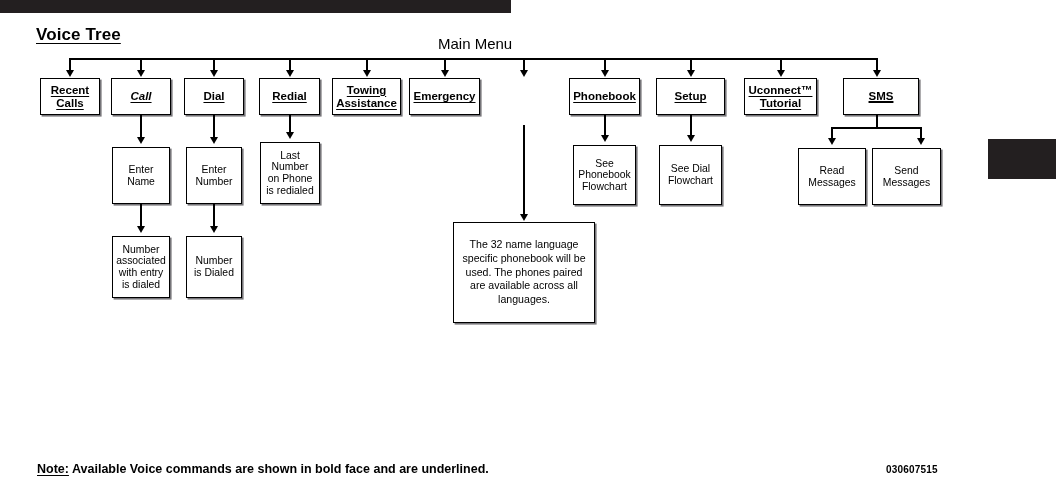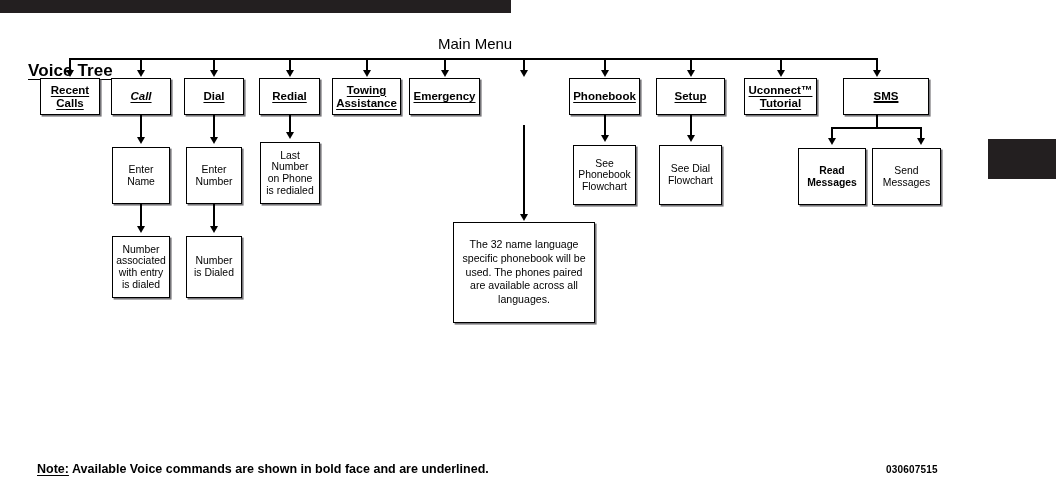--- a/index.html
+++ b/index.html
@@ -77,21 +77,21 @@
   }
 </style>
 </head>
 <body>
 
 <div id="stage">
 
   <div class="blackbar" style="left:0;top:0;width:511px;height:13px;"></div>
   <div class="blackbar" style="left:988px;top:139px;width:68px;height:40px;"></div>
 
-  <div class="title" style="left:28px;top:25px;margin-top:36px;">Voice Tree</div>
+  <div class="title" style="left:36px;top:25px;">Voice Tree</div>
   <div class="mainmenu" style="left:438px;top:35px;">Main Menu</div>
 
   <div class="line hline" style="left:70px;top:58px;width:808px;"></div>
 
   <div class="line vline" style="left:69.4px;top:58px;height:13px;"></div>
   <div class="arrow" style="left:66px;top:70px;"></div>
 
   <div class="line vline" style="left:140.4px;top:58px;height:13px;"></div>
   <div class="arrow" style="left:137px;top:70px;"></div>
 
@@ -161,21 +161,21 @@
     <span class="lbl"><span class="u">Setup</span></span>
   </div>
 
   <div class="box cmd" style="left:744px;top:78px;width:73px;height:37px;">
     <span class="lbl">
       <span class="u">Uconnect™</span><br>
       <span class="u">Tutorial</span>
     </span>
   </div>
 
-  <div class="box cmd" style="left:843px;top:78px;width:86px;height:37px;text-decoration:underline;">
+  <div class="box cmd" style="left:843px;top:78px;width:76px;height:37px;text-decoration:underline;">
     <span class="lbl"><span class="u">SMS</span></span>
   </div>
 
   <div class="line vline" style="left:140.4px;top:115px;height:23px;"></div>
   <div class="arrow" style="left:137px;top:137px;"></div>
   <div class="box plain" style="left:112px;top:147px;width:58px;height:57px;">
     <span class="lbl">
       <span>Enter</span><br>
       <span>Name</span>
     </span>
@@ -250,21 +250,21 @@
     </span>
   </div>
 
   <div class="line vline" style="left:876.4px;top:115px;height:13px;"></div>
   <div class="line hline" style="left:832px;top:127px;width:90px;"></div>
   <div class="line vline" style="left:831.4px;top:127px;height:12px;"></div>
   <div class="arrow" style="left:828px;top:138px;"></div>
   <div class="line vline" style="left:920.4px;top:127px;height:12px;"></div>
   <div class="arrow" style="left:917px;top:138px;"></div>
 
-  <div class="box plain" style="left:798px;top:148px;width:68px;height:57px;font-weight:bold;">
+  <div class="box plain" style="left:798px;top:148px;width:68px;height:57px;">
     <span class="lbl">
       <span>Read</span><br>
       <span>Messages</span>
     </span>
   </div>
   <div class="box plain" style="left:872px;top:148px;width:69px;height:57px;">
     <span class="lbl">
       <span>Send</span><br>
       <span>Messages</span>
     </span>

